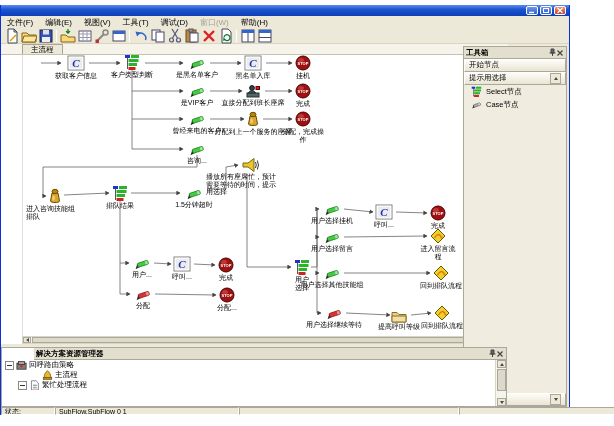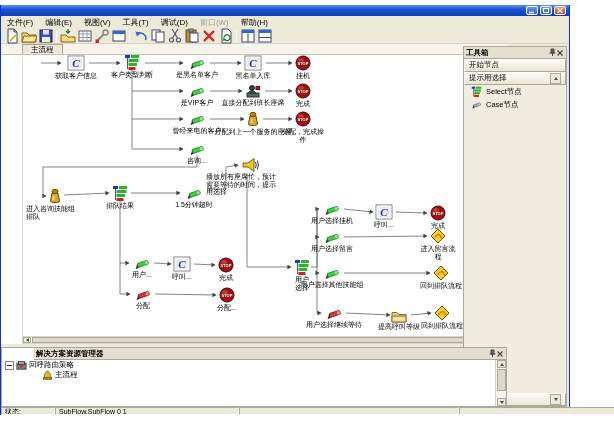--- a/index.html
+++ b/index.html
@@ -711,20 +711,36 @@
             <div class="tree-row" style="padding-left: 28px;">
               <span style="width: 9px; display: inline-block;"></span>
               <span class="icon">
                 <svg width="11" height="10" viewBox="0 0 12 12">
                   <path d="M6,1 C3.2,3 2,6 2,9 L10,9 C10,6 8.8,3 6,1 Z" fill="#e9b632" stroke="#7a5a10"></path>
                   <rect x="1" y="9" width="10" height="2.2" fill="#c89020" stroke="#7a5a10"></rect>
                 </svg>
               </span>
               <span>主流程</span>
             </div>
+            <div class="tree-row" style="padding-left: 15px;">
+              <span class="icon">
+                <svg width="9" height="9">
+                  <rect x="0.5" y="0.5" width="8" height="8" fill="#fff" stroke="#888"></rect>
+                  <path d="M2,4.5 h5" stroke="#333"></path>
+                </svg>
+              </span>
+              <span class="icon">
+                <svg width="11" height="10" viewBox="0 0 12 13">
+                  <path d="M2,1 h6 l3,3 v9 h-9 z" fill="#fff" stroke="#668"></path>
+                  <rect x="4" y="6" width="5" height="2" fill="#7aaacc"></rect>
+                  <rect x="4" y="9" width="5" height="2" fill="#ccaa55"></rect>
+                </svg>
+              </span>
+              <span>繁忙处理流程</span>
+            </div>
           </div>
         <div class="exp-sb">
           <span class="sb-btn" style="top:0;left:1px;width:9px;height:8px;">
               <i class="tri up"></i>
             </span>
           <span class="thumb" style="left:1px;top:9px;width:9px;height:22px;"></span>
           <span class="sb-btn" style="bottom:0;left:1px;width:9px;height:8px;">
               <i class="tri down"></i>
             </span>
         </div>

